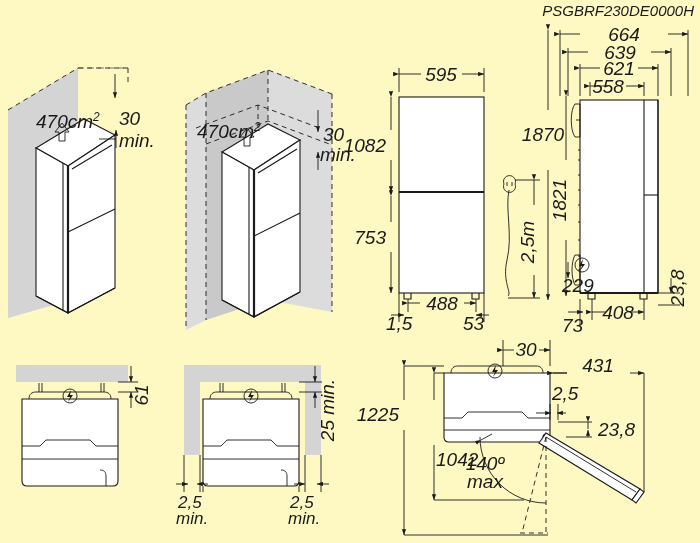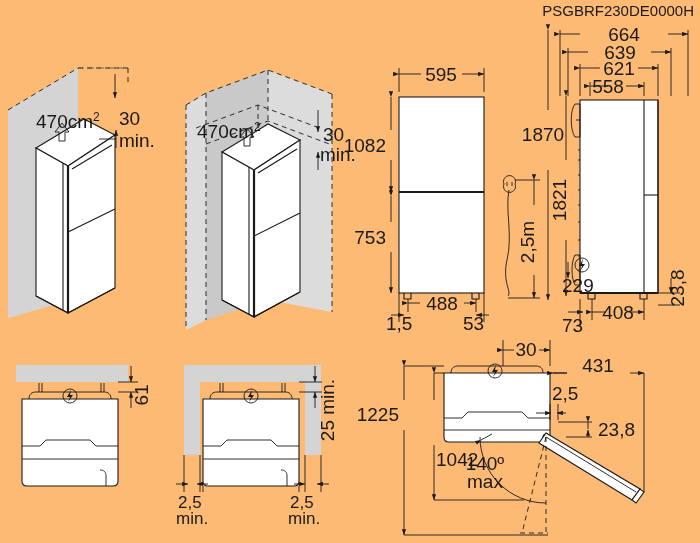--- a/index.html
+++ b/index.html
@@ -8,22 +8,23 @@
     background: #ffffff;
   }
   body {
     font-family: "Liberation Sans", sans-serif;
     color: #1a1a1a;
   }
   #sheet {
     position: relative;
     width: 700px;
     height: 543px;
-    background: #fdba74;
+    background: #fef9c3;
     overflow: hidden;
+    font-style: italic;
   }
   #drawing {
     position: absolute;
     left: 0;
     top: 0;
   }
   .dimtext {
     font-family: "Liberation Sans", sans-serif;
     font-size: 19px;
     fill: #1a1a1a;

